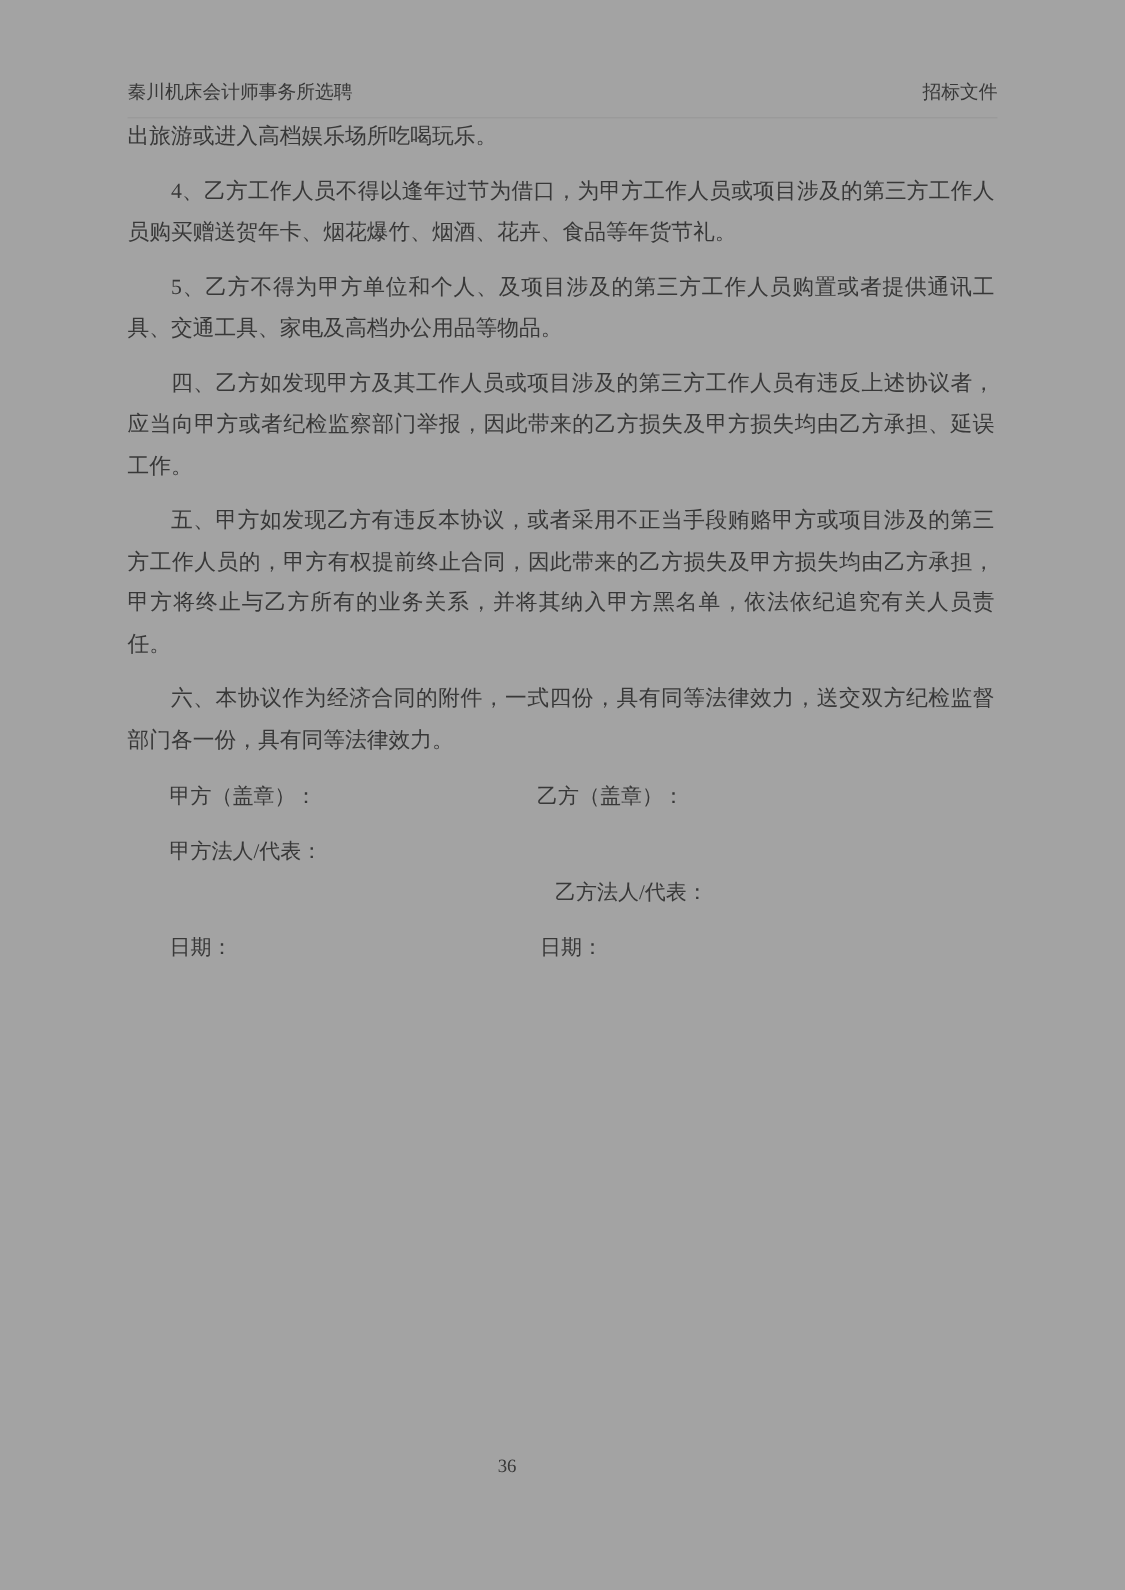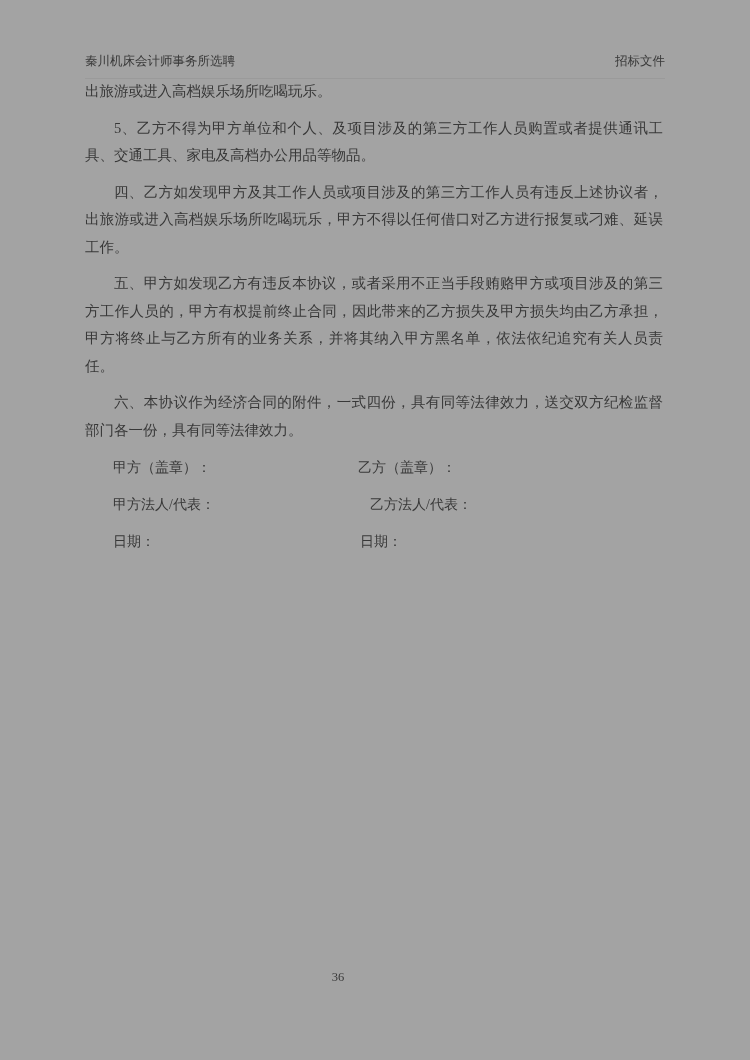--- a/index.html
+++ b/index.html
@@ -51,21 +51,21 @@
   .sig-row {
     display: flex;
     margin: 0 0 9.5px 28px;
     font-size: 14px;
     line-height: 27.5px;
   }
   .sig-row .sig-left {
     width: 245px;
     flex: 0 0 245px;
   }
-  .sig-row:nth-child(2) .sig-right { padding-left: 12px; }
+  .sig-row:nth-child(2) .sig-right { padding-left: 12px; margin-top: 27px; }
   .sig-row:nth-child(3) .sig-right { padding-left: 2px; }
   .footer {
     position: absolute;
     left: 0;
     top: 968px;
     width: 676px;
     text-align: center;
     font-size: 12.5px;
     line-height: 18px;
   }
@@ -75,22 +75,23 @@
 
 <div class="page">
 
   <div class="header">
     <span>秦川机床会计师事务所选聘</span>
     <span>招标文件</span>
   </div>
 
   <div class="content">
     <p>出旅游或进入高档娱乐场所吃喝玩乐。</p>
+    <p class="indent">4、乙方工作人员不得以逢年过节为借口，为甲方工作人员或项目涉及的第三方工作人员购买赠送贺年卡、烟花爆竹、烟酒、花卉、食品等年货节礼。</p>
     <p class="indent">5、乙方不得为甲方单位和个人、及项目涉及的第三方工作人员购置或者提供通讯工具、交通工具、家电及高档办公用品等物品。</p>
-    <p class="indent">四、乙方如发现甲方及其工作人员或项目涉及的第三方工作人员有违反上述协议者，出旅游或进入高档娱乐场所吃喝玩乐，甲方不得以任何借口对乙方进行报复或刁难、延误工作。</p>
+    <p class="indent">四、乙方如发现甲方及其工作人员或项目涉及的第三方工作人员有违反上述协议者，应当向甲方或者纪检监察部门举报，因此带来的乙方损失及甲方损失均由乙方承担、延误工作。</p>
     <p class="indent">五、甲方如发现乙方有违反本协议，或者采用不正当手段贿赂甲方或项目涉及的第三方工作人员的，甲方有权提前终止合同，因此带来的乙方损失及甲方损失均由乙方承担，甲方将终止与乙方所有的业务关系，并将其纳入甲方黑名单，依法依纪追究有关人员责任。</p>
     <p class="indent">六、本协议作为经济合同的附件，一式四份，具有同等法律效力，送交双方纪检监督部门各一份，具有同等法律效力。</p>
 
     <div class="signature">
       <div class="sig-row">
         <span class="sig-left">甲方（盖章）：</span>
         <span class="sig-right">乙方（盖章）：</span>
       </div>
       <div class="sig-row">
         <span class="sig-left">甲方法人/代表：</span>

